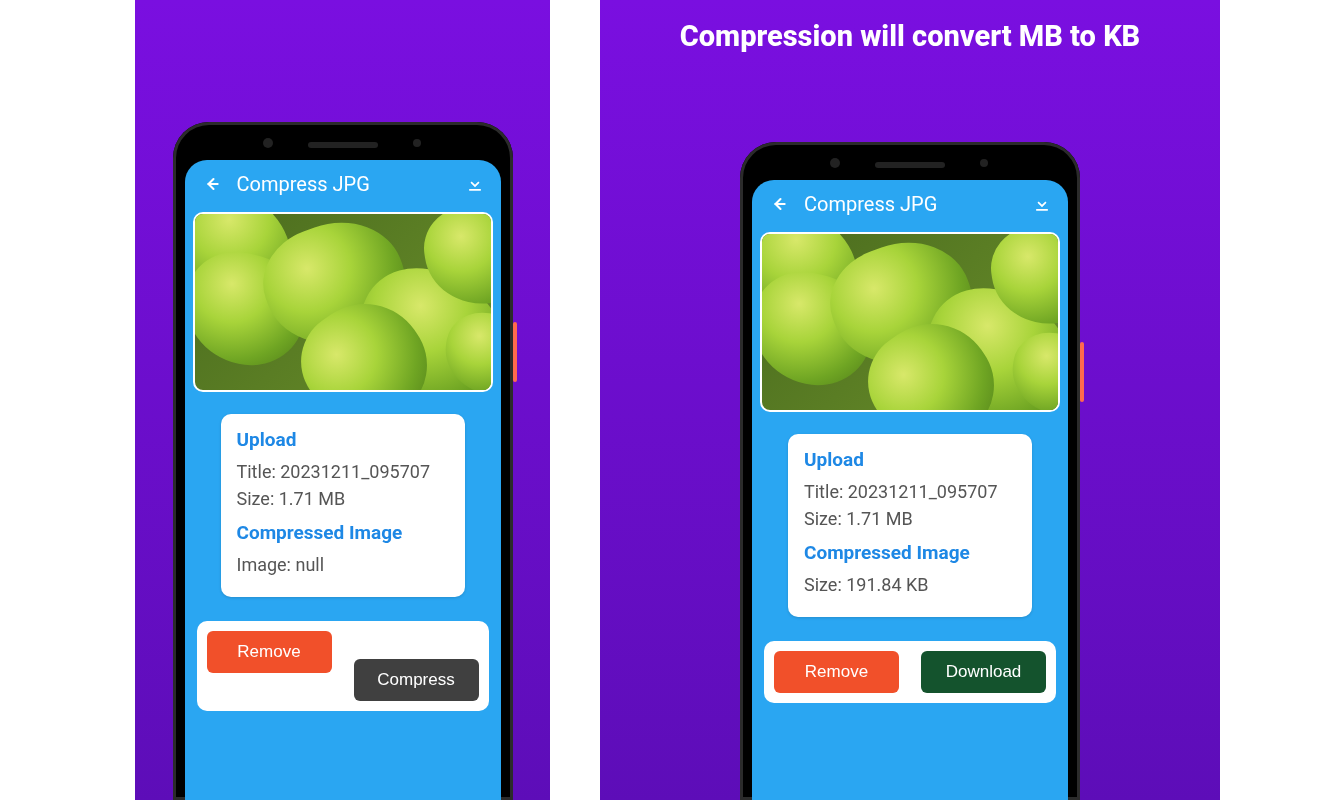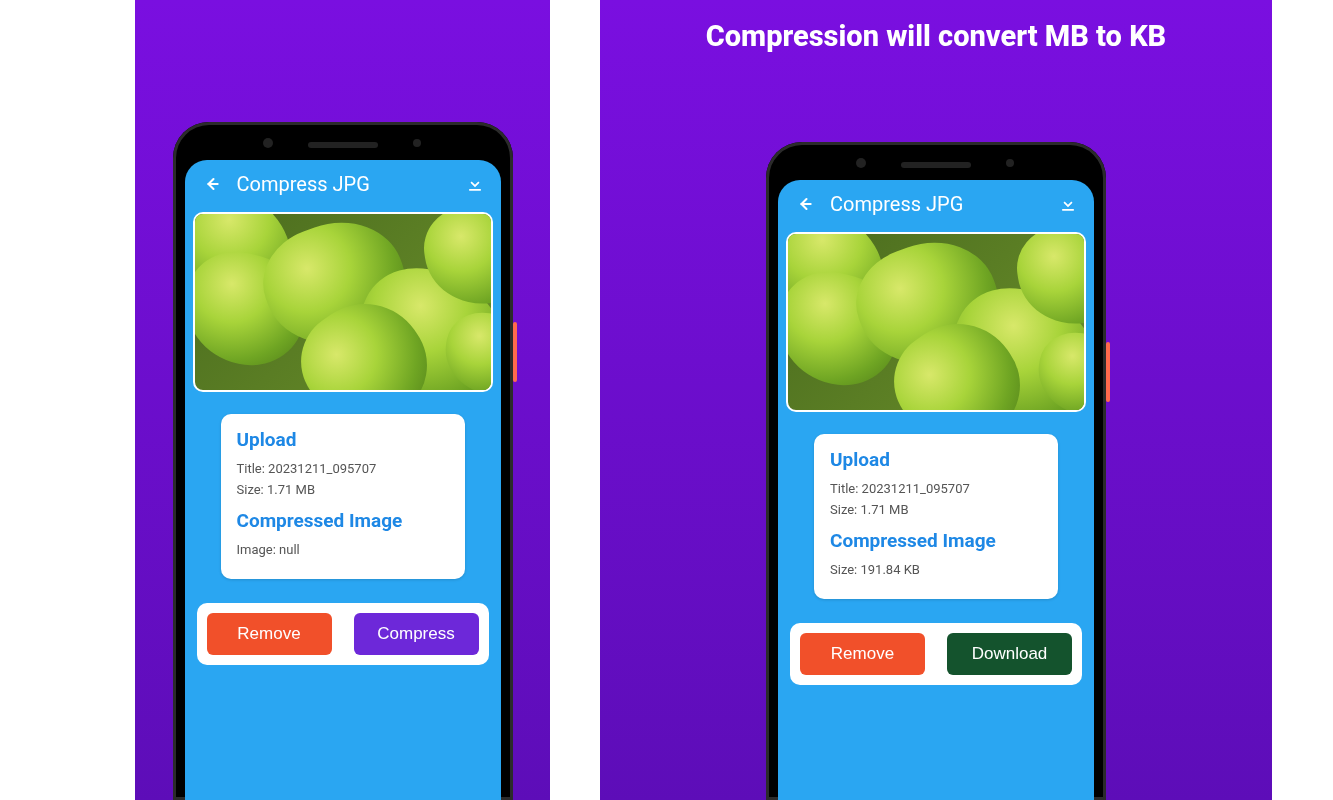--- a/index.html
+++ b/index.html
@@ -13,21 +13,21 @@
   }
   .panel {
     position: absolute;
     background: linear-gradient(180deg, #7a0fe0 0%, #5d0db8 100%);
     top: 0;
     bottom: 0;
   }
   .panel-left { left: 135px; width: 415px; }
   .panel-right { left: 610px; width: 540px; right: auto; }
   
-  .panel-right { left: 600px; width: 672px; }
+  .panel-right { left: 600px; width: 620px; }
 
   .headline {
     color: #ffffff;
     font-weight: 800;
     text-align: center;
     padding: 20px 20px 0 20px;
     line-height: 1.15;
     font-size: 29px;
   }
 
@@ -126,21 +126,21 @@
     padding:14px 16px 16px 16px;
     box-shadow:0 1px 3px rgba(0,0,0,.15);
   }
   .card h3{
     color:#1e88e5;
     font-size:19px;
     font-weight:700;
     margin-bottom:10px;
   }
   .card .row{
-    font-size:13px;
+    font-size:18px;
     color:#555;
     margin-bottom:6px;
   }
   .card h3.second{ margin-top:12px; }
 
   .btn-bar{
     background:#fff;
     border-radius:10px;
     margin:24px 12px 0 12px;
     padding:10px;
@@ -154,21 +154,21 @@
     color:#fff;
     font-size:17px;
     font-weight:500;
     height:42px;
     display:flex;
     align-items:center;
     justify-content:center;
     cursor:pointer;
   }
   .btn-red{ background:#f1502a; }
-  .btn-blue{ background:#6d28d9; }
+  .btn-blue{ background:#404040;margin-top:28px; }
   .btn-green{ background:#14532d; }
 
   svg{display:block;}
 </style>
 </head>
 <body>
 
 <div class="panel panel-left">
 
   <div class="phone-wrap" style="bottom:0;">

